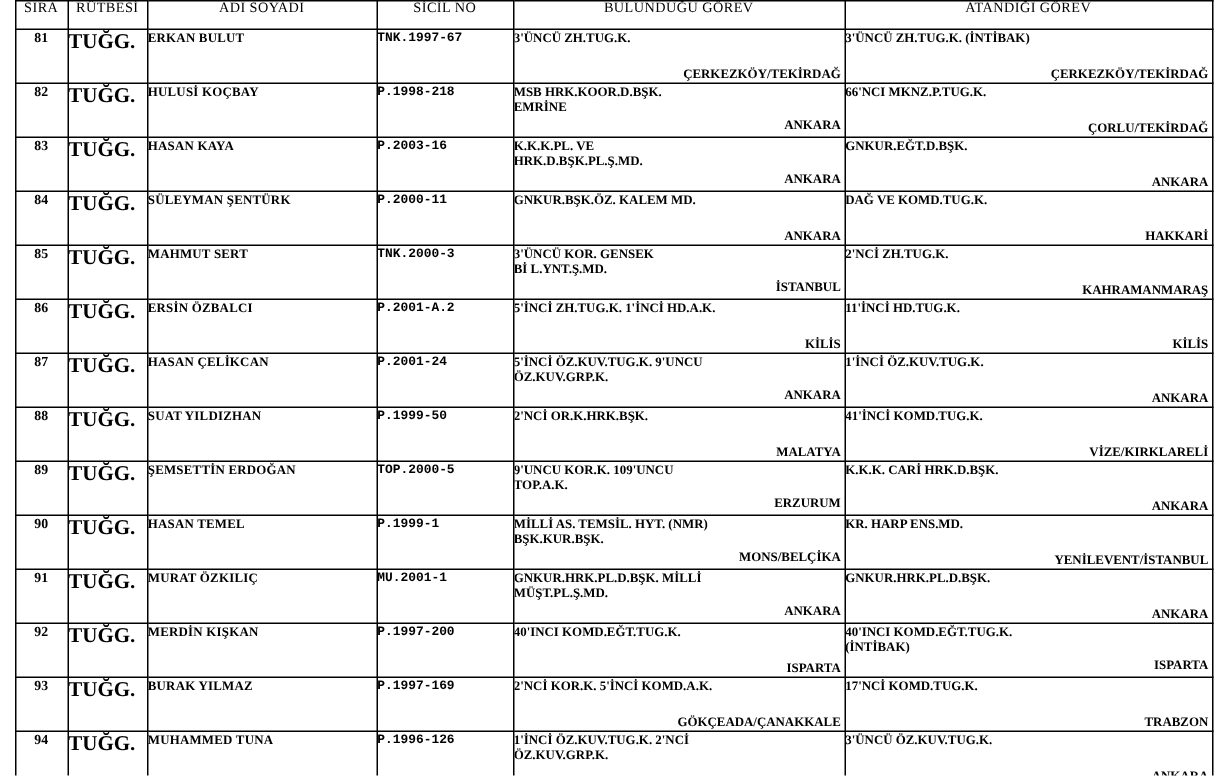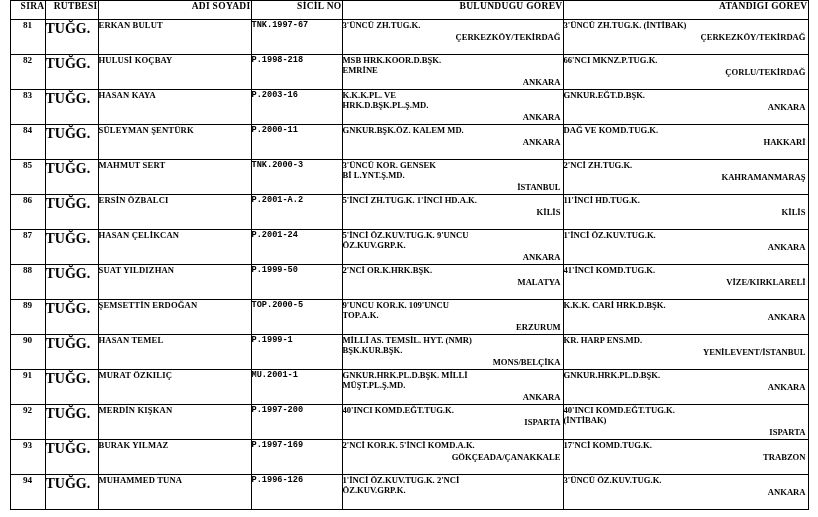--- a/index.html
+++ b/index.html
@@ -34,23 +34,23 @@
     width: 792px;
     margin: 0 auto;
     table-layout: fixed;
   }
   table.atama th, table.atama td {
     border: 1px solid #000000;
     vertical-align: top;
     padding: 0;
   }
   thead th {
-    text-align: right;
+    text-align: center;
     font-family: "Liberation Serif", serif;
-    font-weight: bold;
+    font-weight: normal;
     font-size: 9.5px;
     letter-spacing: 0.3px;
     height: 18px;
     vertical-align: middle;
     padding: 1px 2px;
   }
   .c-sira  { width: 34px; }
   .c-rutbe { width: 52px; }
   .c-ad    { width: 152px; }
   .c-sicil { width: 90px; }
@@ -92,21 +92,21 @@
     display: block;
   }
   .gorev .line {
     display: block;
     white-space: nowrap;
     overflow: hidden;
   }
   .gorev .yer {
     display: block;
     text-align: right;
-    margin-top: 2px;
+    margin-top: 14px;
     padding-right: 2px;
     white-space: nowrap;
   }
   .gorev.has-two .yer {
     margin-top: 1px;
   }
 </style>
 </head>
 <body>
 

